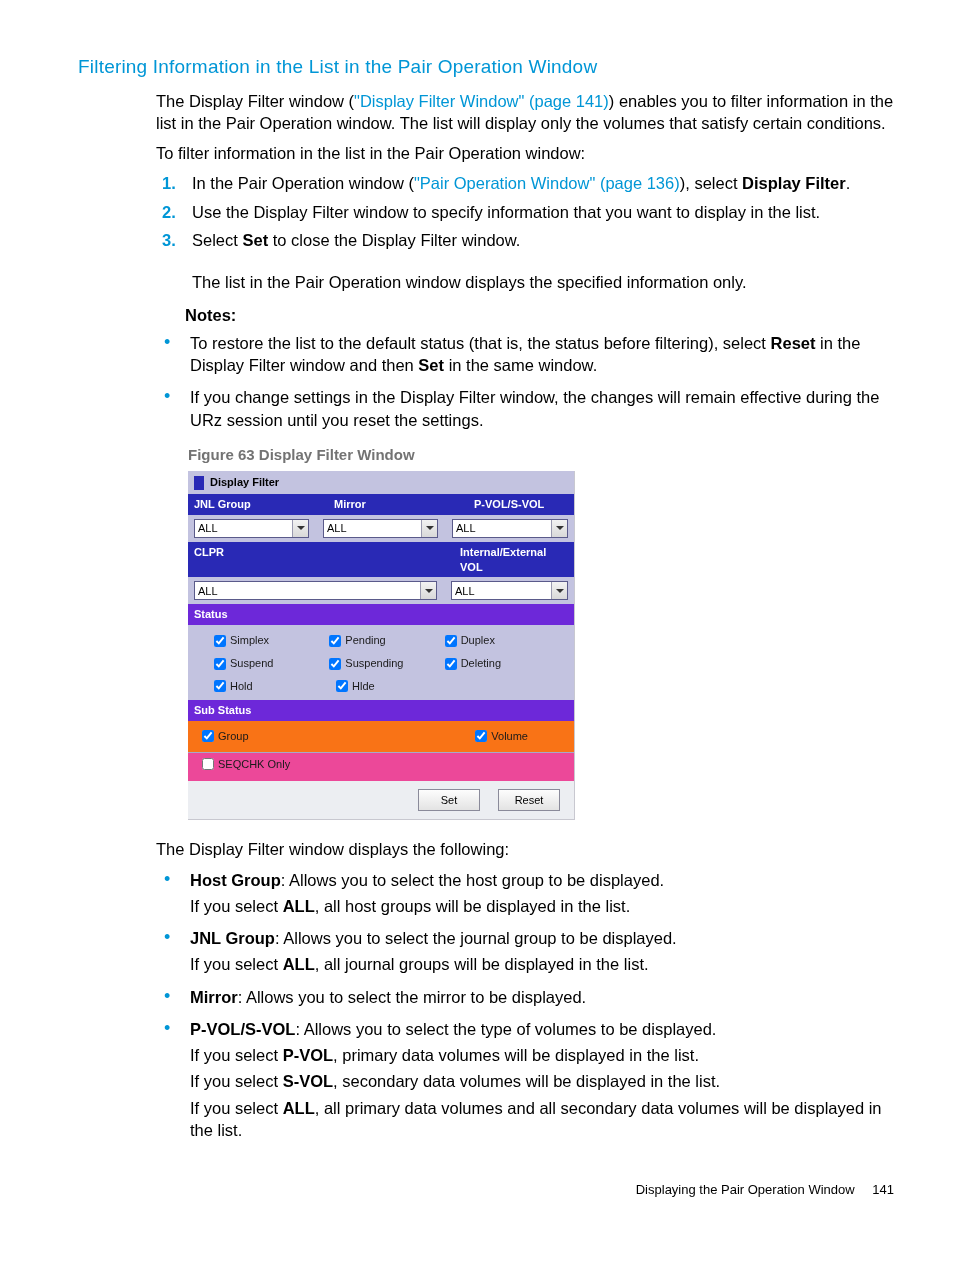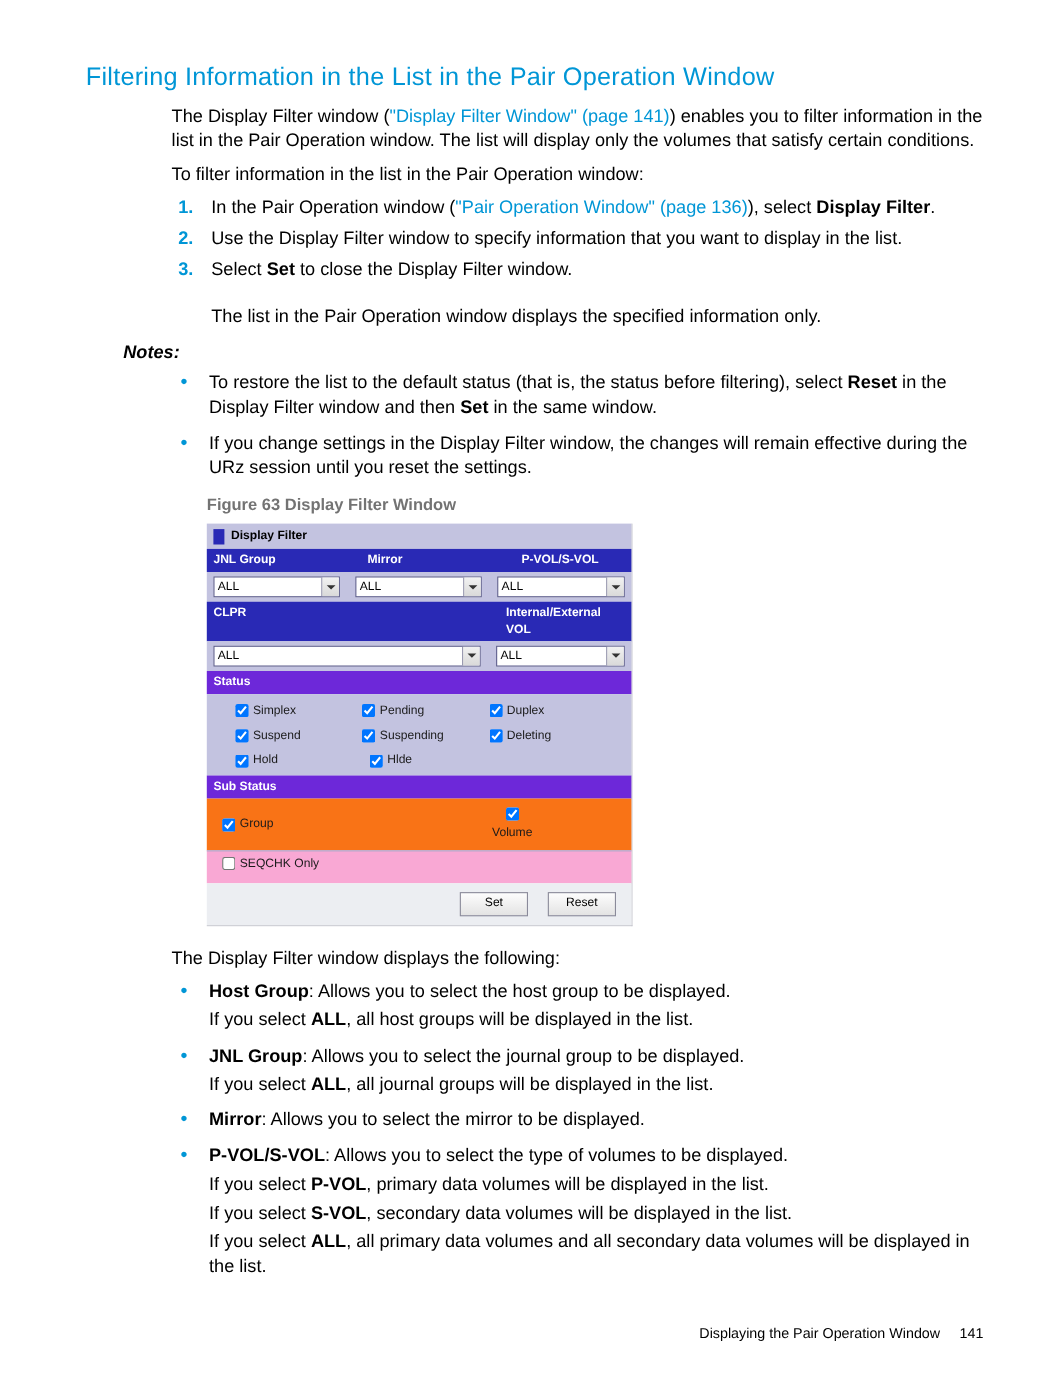--- a/index.html
+++ b/index.html
@@ -5,21 +5,21 @@
   body {
     font-family: Arial, Helvetica, sans-serif;
     font-size: 16.5px;
     color: #000;
     margin: 0;
     padding: 54px 52px 40px 78px;
     line-height: 1.35;
   }
   .page-title {
     color: #0096d6;
-    font-size: 23px;
+    font-size: 19px;
     font-weight: normal;
     margin: 0 0 10px 0;
     letter-spacing: 0.2px;
   }
   .body-indent { margin-left: 78px; }
   p { margin: 0 0 8px 0; }
   .link { color: #0096d6; }
   ol.steps {
     margin: 6px 0 8px 0;
     padding-left: 32px;
@@ -34,23 +34,22 @@
   ol.steps > li::before {
     counter-increment: step;
     content: counter(step) ".";
     position: absolute;
     left: -26px;
     color: #0096d6;
     font-weight: bold;
   }
   .step-sub { margin-top: 20px; }
   .notes-head {
-    font-style: italic;
-    font-weight: bold;
-    margin: 10px 0 6px 34px;
+    font-weight: bold;
+    margin: 10px 0 6px 107px;
   }
   ul.bullets {
     margin: 0 0 10px 0;
     padding-left: 30px;
     list-style: none;
   }
   ul.bullets > li {
     position: relative;
     padding-left: 4px;
     margin-bottom: 10px;
@@ -146,23 +145,23 @@
   .chk-row { display: flex; margin-bottom: 8px; padding-left: 12px; }
   .chk-row:last-child { margin-bottom: 0; }
   .chk { display: flex; align-items: center; gap: 4px; width: 122px; color: #1a1a1a; }
   .chk input { margin: 0; width: 12px; height: 12px; }
   .sub-row {
     background: #f97316;
     padding: 8px 14px;
     display: flex;
   }
   .sub-row .chk { width: auto; }
-  .sub-row .right { margin-left: auto; margin-right: 76px; flex-direction: column; }
+  .sub-row .right { margin-left: auto; margin-right: 32px; }
   .seq-row {
-    background: #f9a8d4;
+    background: #ec4899;
     padding: 4px 14px 10px 14px;
     border-top: 1px solid #a8a8c8;
   }
   .btn-row {
     background: #eceef2;
     padding: 8px 14px;
     display: flex;
     justify-content: flex-end;
     gap: 18px;
   }

